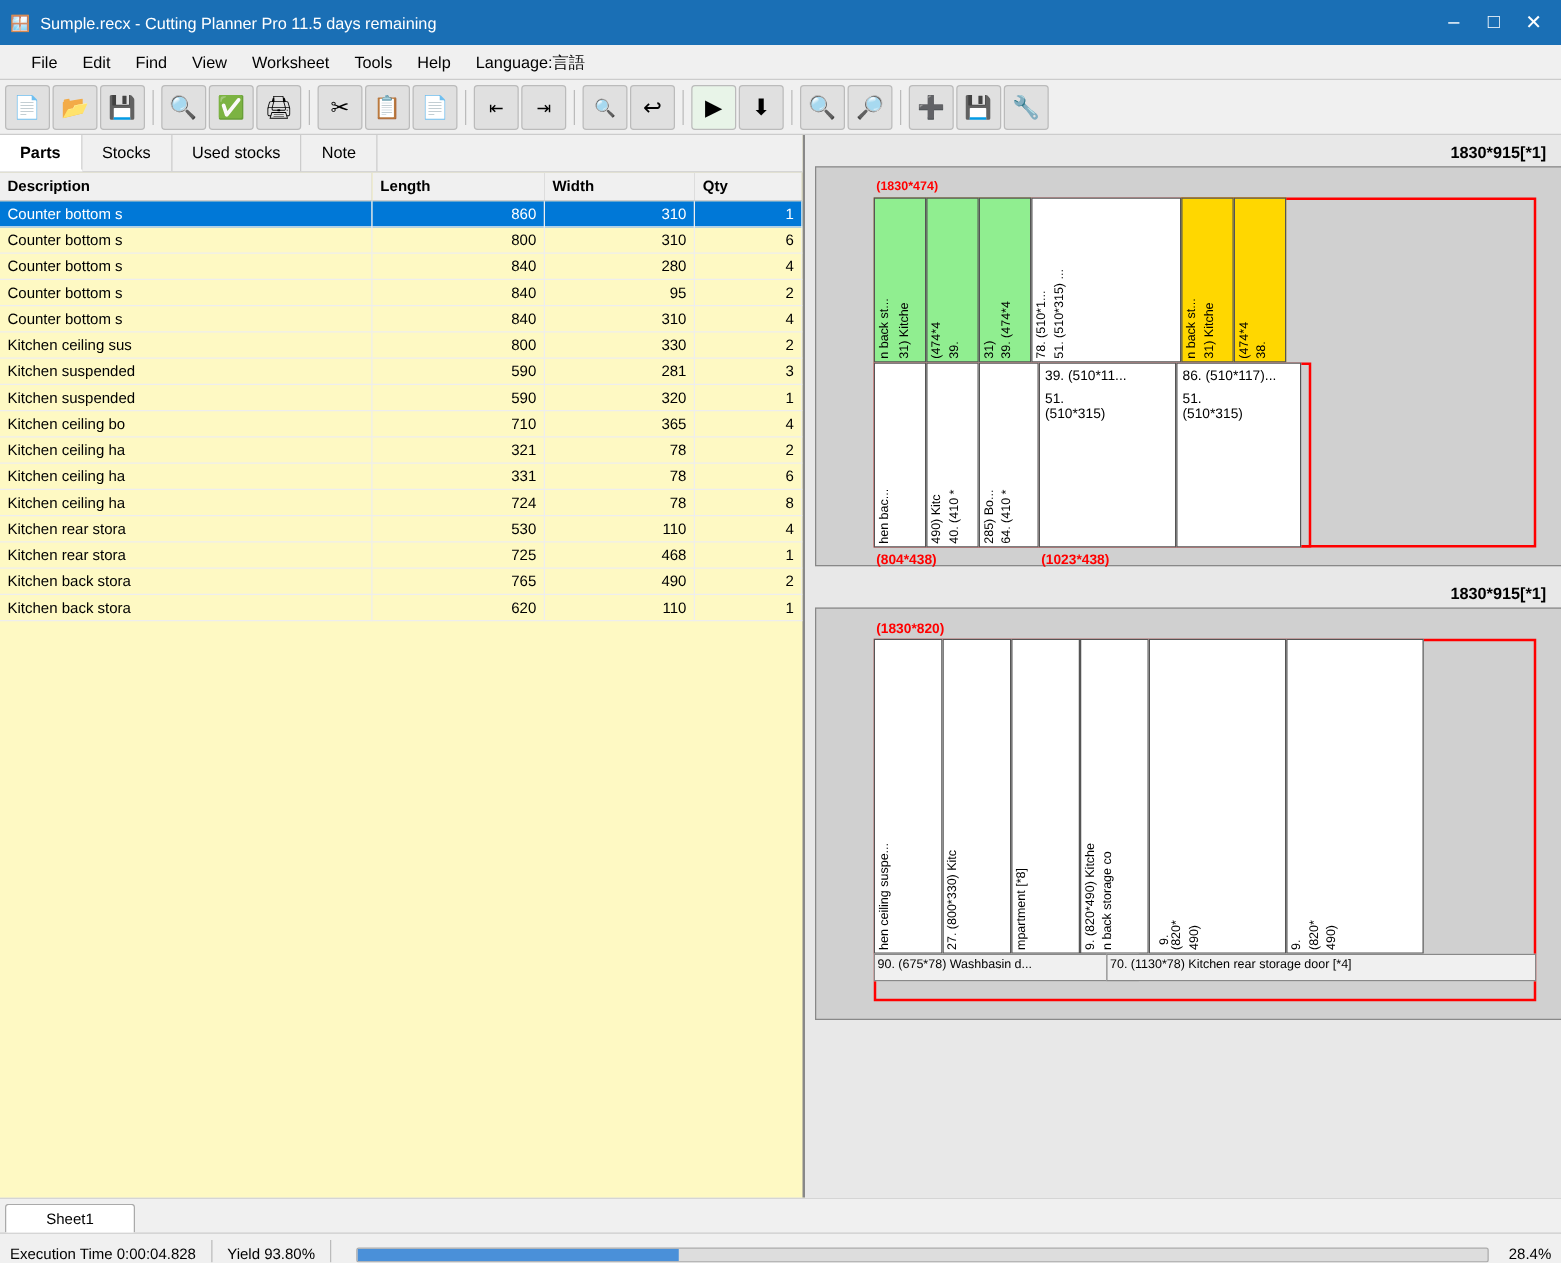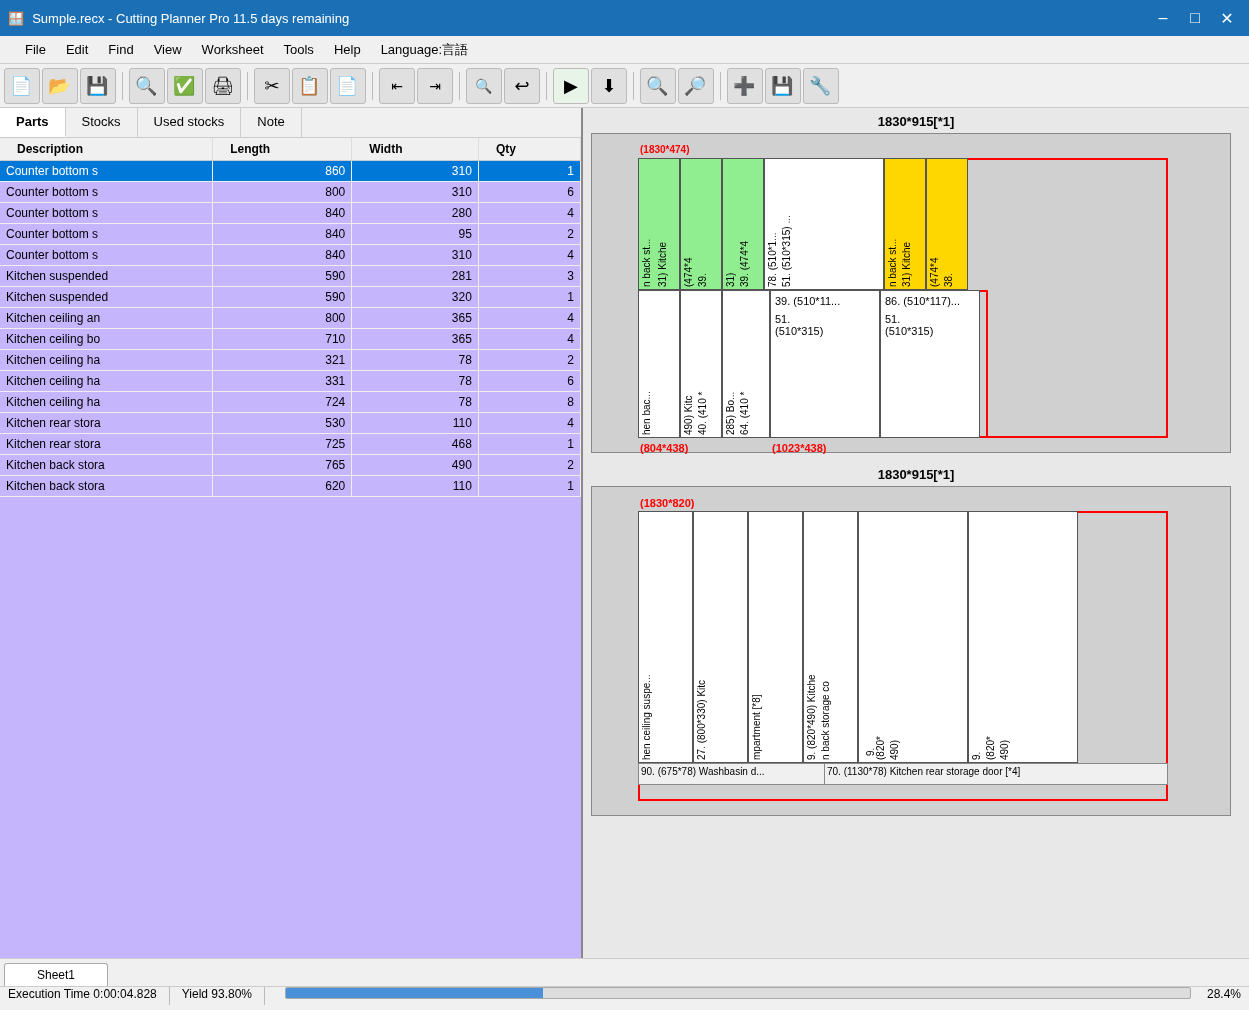--- a/index.html
+++ b/index.html
@@ -56,22 +56,22 @@
     .toolbar-sep { width: 1px; height: 28px; background: #bbb; margin: 0 4px; }
     
     
     #main {
       display: flex;
       height: calc(1010px - 36px - 28px - 44px - 24px - 28px);
     }
     
     
     #left-panel {
-      width: 583px;
-      background: #c4b5fd;
+      width: 644px;
+      background: #fef9c3;
       border-right: 2px solid #888;
       display: flex;
       flex-direction: column;
     }
     
     
     #tab-bar {
       display: flex;
       background: #f0f0f0;
       border-bottom: 1px solid #ccc;
@@ -91,21 +91,21 @@
     }
     table.parts-table {
       width: 100%;
       border-collapse: collapse;
       font-size: 12px;
     }
     table.parts-table th {
       background: #f0f0f0;
       border-bottom: 1px solid #ccc;
       border-right: 1px solid #ddd;
-      padding: 4px 17px;
+      padding: 4px 6px;
       text-align: left;
       position: sticky; top: 0;
     }
     table.parts-table td {
       border-bottom: 1px solid #eee;
       border-right: 1px solid #eee;
       padding: 3px 6px;
     }
     table.parts-table tr.selected td { background: #0078d7; color: white; }
     table.parts-table td.num { text-align: right; }
@@ -122,21 +122,21 @@
     .stock-panel {
       background: #e8e8e8;
       margin-bottom: 12px;
       position: relative;
     }
     .stock-header {
       font-size: 13px;
       font-weight: bold;
       padding: 2px 8px;
       display: flex;
-      justify-content: center;
+      justify-content: flex-end;
     }
     .stock-diagram {
       background: #d0d0d0;
       border: 1px solid #888;
       position: relative;
       margin: 2px 4px;
     }
     .piece-text {
       writing-mode: vertical-rl;
       text-orientation: mixed;
@@ -147,21 +147,21 @@
       height: 100%;
       display: inline-block;
     }
     
     
     #status-bar {
       height: 24px;
       background: #f0f0f0;
       border-top: 1px solid #ccc;
       display: flex;
-      align-items: flex-start;
+      align-items: flex-end;
       padding: 0 8px;
       font-size: 12px;
       gap: 8px;
     }
     .status-sep { width: 1px; height: 18px; background: #bbb; margin: 0 4px; }
     
     
     #sheet-tab-bar {
       height: 28px;
       background: #f0f0f0;
@@ -304,36 +304,36 @@
               <td class="num">95</td>
               <td class="num">2</td>
             </tr>
             <tr>
               <td>Counter bottom s</td>
               <td class="num">840</td>
               <td class="num">310</td>
               <td class="num">4</td>
             </tr>
             <tr>
+              <td>Kitchen ceiling sus</td>
+              <td class="num">800</td>
+              <td class="num">330</td>
+              <td class="num">2</td>
+            </tr>
+            <tr>
               <td>Kitchen suspended</td>
               <td class="num">590</td>
               <td class="num">281</td>
               <td class="num">3</td>
             </tr>
             <tr>
               <td>Kitchen suspended</td>
               <td class="num">590</td>
               <td class="num">320</td>
               <td class="num">1</td>
-            </tr>
-            <tr>
-              <td>Kitchen ceiling an</td>
-              <td class="num">800</td>
-              <td class="num">365</td>
-              <td class="num">4</td>
             </tr>
             <tr>
               <td>Kitchen ceiling bo</td>
               <td class="num">710</td>
               <td class="num">365</td>
               <td class="num">4</td>
             </tr>
             <tr>
               <td>Kitchen ceiling ha</td>
               <td class="num">321</td>

